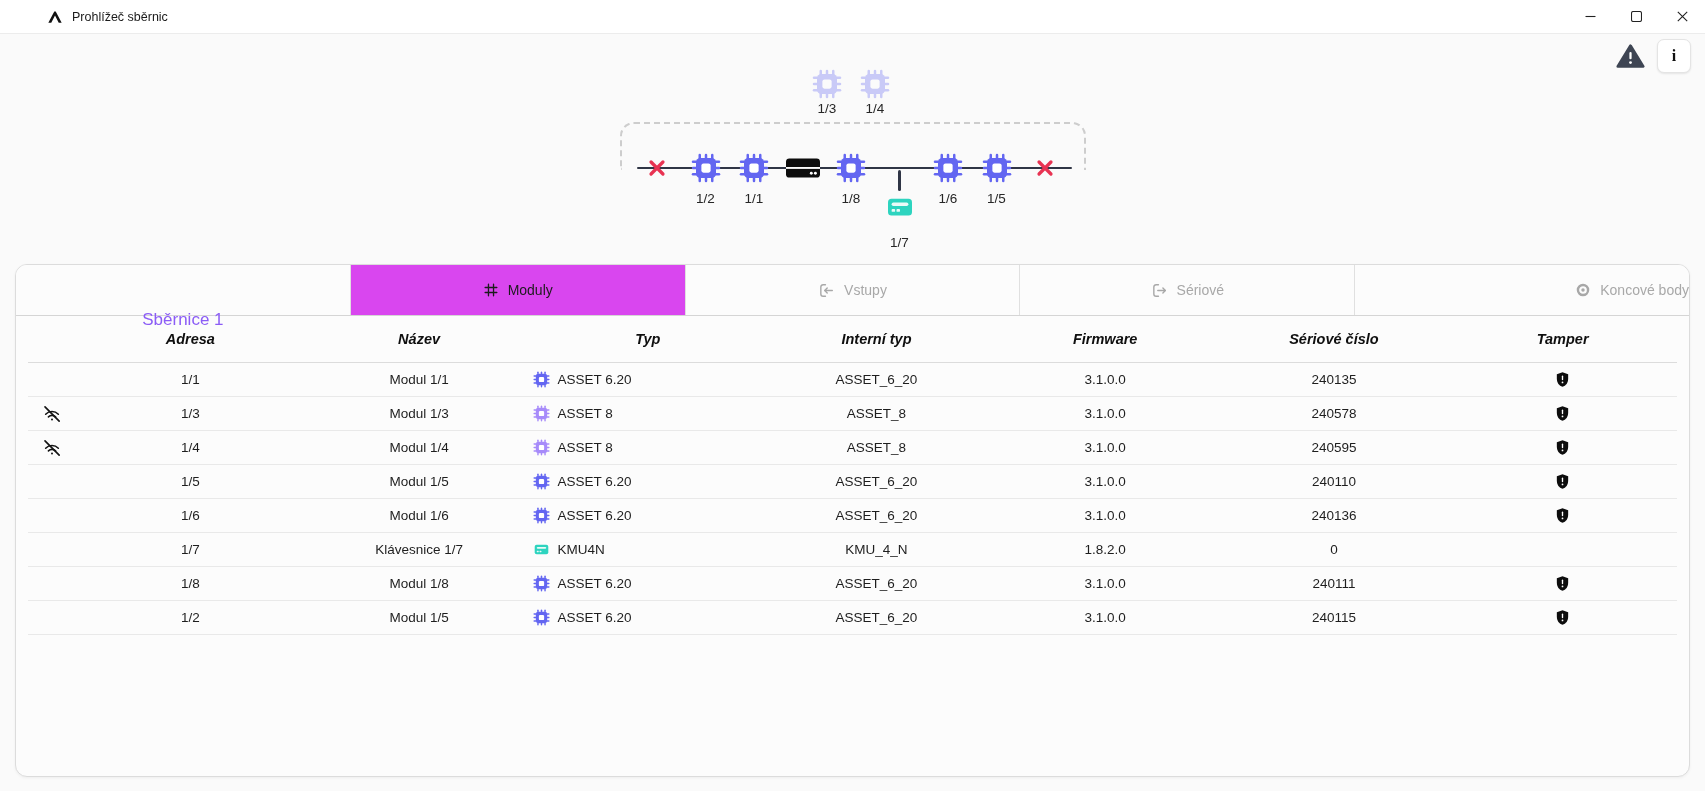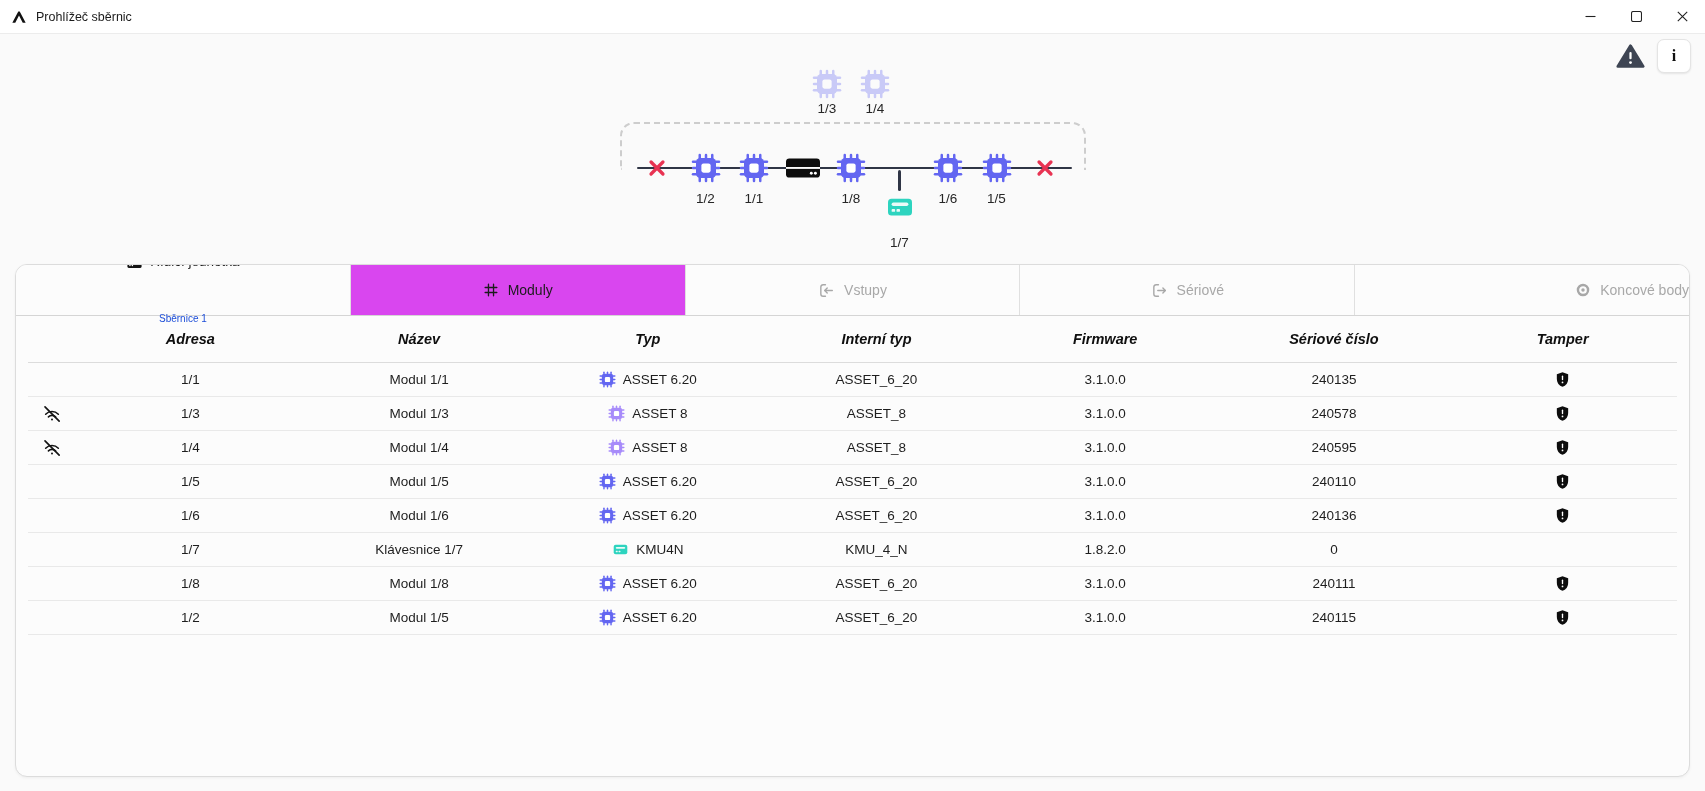--- a/index.html
+++ b/index.html
@@ -4,21 +4,21 @@
 <style>
   html,body{margin:0;padding:0;}
   body{
     width:1705px;height:791px;position:relative;overflow:hidden;
     background:#f3f3f3;font-family:"Liberation Sans",sans-serif;
     -webkit-font-smoothing:antialiased;
   }
   
   .titlebar{
     position:absolute;top:0;left:0;right:0;height:33px;background:#ffffff;
-    border-bottom:1px solid #ececec;display:flex;align-items:center;z-index:30;
+    border-bottom:1px solid #ececec;display:flex;align-items:center;z-index:30;padding-left:36px;
   }
   .titlebar .logo{margin:0 9px 0 11px;display:flex;align-items:center;}
   .titlebar .title{font-size:12.5px;color:#1b1b1b;}
   .titlebar .spacer{flex:1;}
   .winbtn{width:46px;height:33px;display:flex;align-items:center;justify-content:center;cursor:default;}
   
   .content{position:absolute;top:34px;left:0;right:0;bottom:0;background:#fafafa;}
   .toolbar-icons{position:absolute;top:5px;right:14px;display:flex;align-items:center;gap:12px;z-index:5;}
   .warn-wrap{display:flex;align-items:center;}
   .info-btn{
@@ -48,27 +48,27 @@
     flex:1;display:flex;align-items:center;justify-content:center;gap:9px;
     font-size:14px;font-weight:500;color:#1c1c1c;background:#fcfcfc;
     border-right:1px solid #e0e0e0;cursor:default;
   }
   .tab:last-child{border-right:none;justify-content:flex-end;}
   .tab.selected{background:#d946ef;}
   .tab.disabled{color:#a8a8a8;}
   .tab .ticon{display:flex;align-items:center;}
   .tab .two-line{display:flex;flex-direction:column;align-items:center;line-height:1.25;gap:42px;}
   .tab .two-line .l1{display:flex;align-items:center;gap:7px;font-size:13.5px;}
-  .tab .two-line .l2{font-size:10px;font-weight:400;color:#1d4ed8;}
+  .tab .two-line .l2{font-size:17px;font-weight:400;color:#8b5cf6;}
   
   .tbl{margin:0 12px;}
   .trow{display:grid;grid-template-columns:48px repeat(7,1fr);align-items:center;text-align:center;}
   .thead{height:46px;font-size:14.5px;font-weight:700;color:#0f0f0f;border-bottom:1px solid #dcdcdc;font-style:italic;}
   .tr{height:33px;font-size:13.5px;color:#1e1e1e;border-bottom:1px solid #e9e9e9;}
-  .cell-typ{display:flex;align-items:center;justify-content:center;gap:7px;}
+  .cell-typ{display:flex;align-items:center;justify-content:flex-start;gap:7px;}
   .cell-ic{display:flex;align-items:center;justify-content:center;}
 </style>
 </head>
 <body>
 
 <div class="titlebar">
   <span class="logo">
     <svg width="16" height="15" viewBox="0 0 24 22">
         <path d="M2 20.5 L10.9 3.4 H13.1 L22 20.5 H17.6 L12 9.4 L6.4 20.5 Z" fill="#111"></path>
       </svg>

